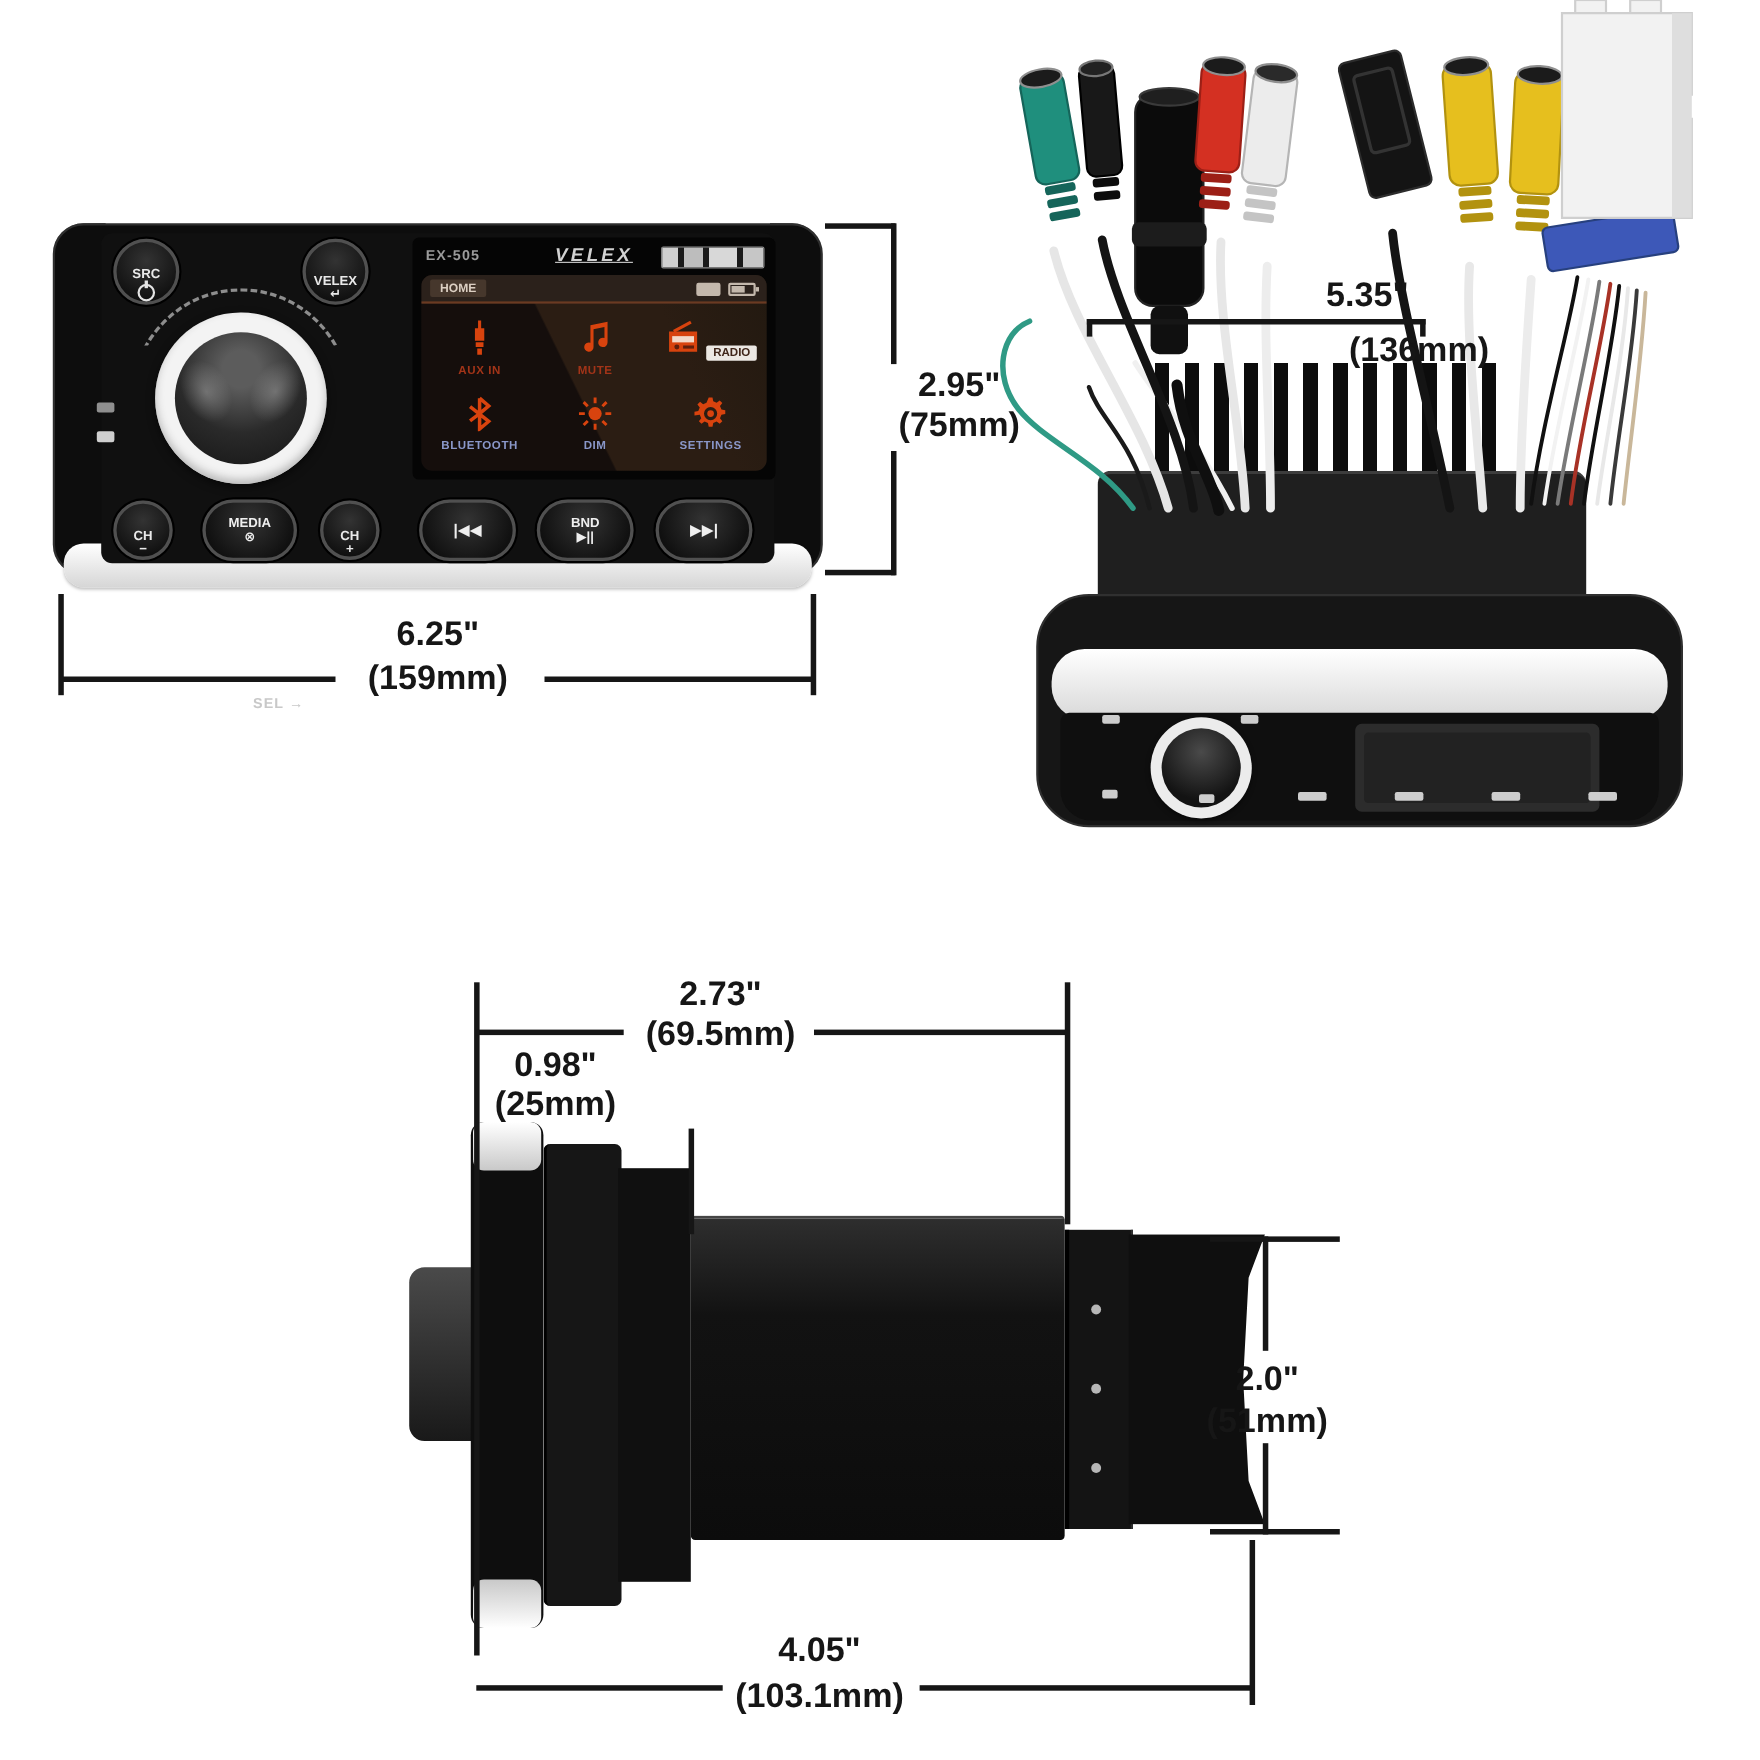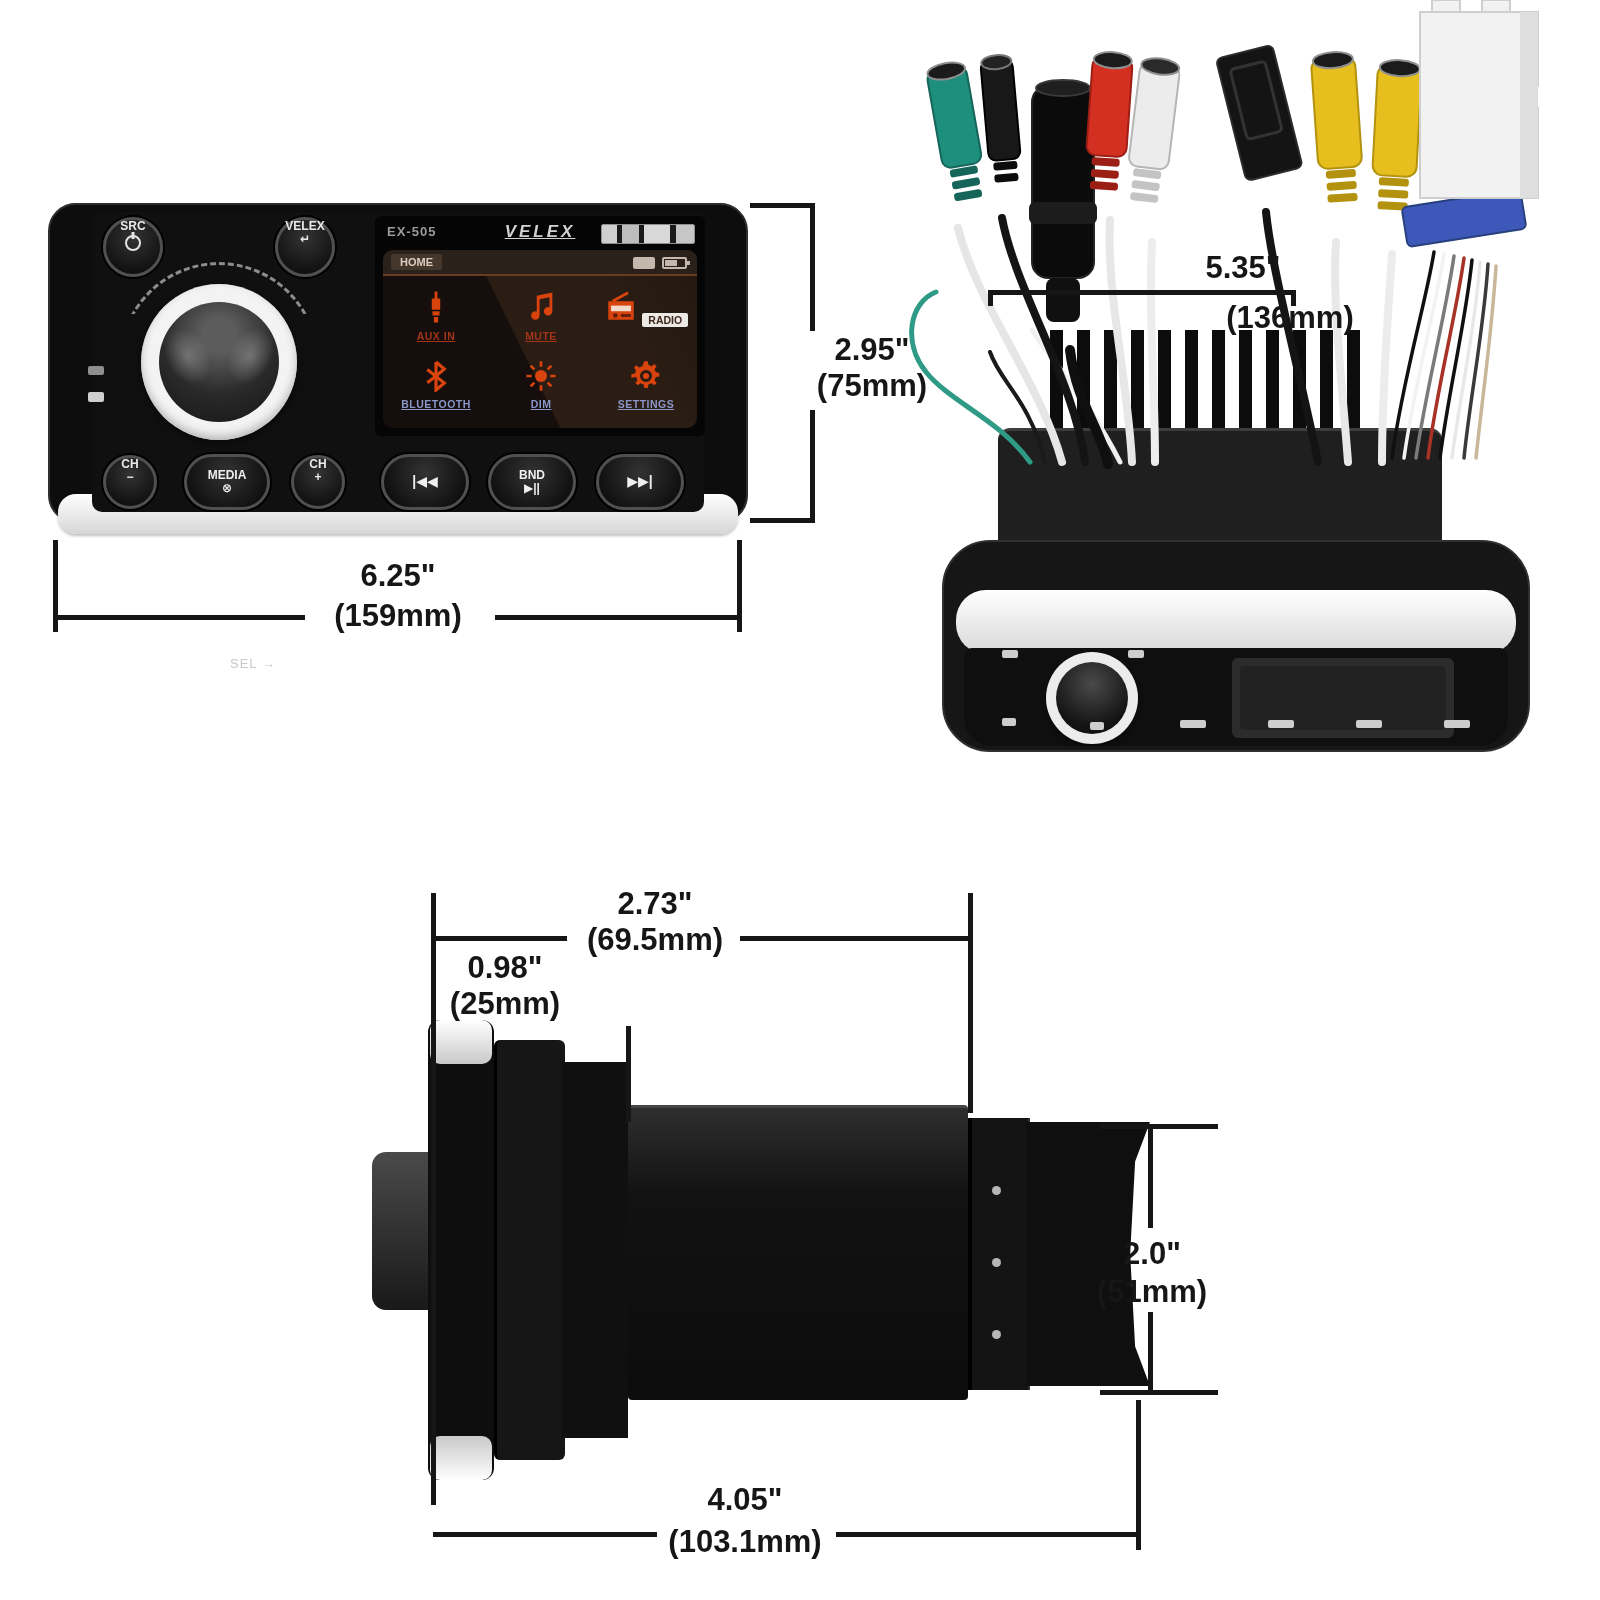--- a/index.html
+++ b/index.html
@@ -8,45 +8,45 @@
   .abs{position:absolute;}
   .hline{position:absolute;height:5px;background:#161616;}
   .vline{position:absolute;width:5px;background:#161616;}
   .dim{position:absolute;transform:translateX(-50%);font-weight:bold;font-size:31px;color:#161616;white-space:nowrap;}
   
   .shell{position:absolute;left:48px;top:203px;width:700px;height:320px;border-radius:28px;background:#0d0d0d;border:2px solid #2e2e2e;box-sizing:border-box;}
   .flange-l{position:absolute;left:48px;top:203px;width:48px;height:320px;border-radius:28px 0 0 28px;background:linear-gradient(90deg,#f5f5f5 0,#8a8a8a 22%,#3c3c3c 55%,#141414 95%);}
   .flange-r{position:absolute;left:700px;top:203px;width:48px;height:320px;border-radius:0 28px 28px 0;background:linear-gradient(270deg,#e9e9e9 0,#8a8a8a 22%,#3c3c3c 55%,#141414 95%);}
   .bottom-trim{position:absolute;left:58px;top:494px;width:680px;height:40px;border-radius:18px;background:linear-gradient(180deg,#ffffff,#d6d6d6);box-shadow:0 2px 3px rgba(0,0,0,.25);}
   .faceplate{position:absolute;left:92px;top:212px;width:612px;height:300px;background:#101010;border-radius:10px;}
-  .btn-round{position:absolute;border-radius:50%;background:radial-gradient(circle at 50% 32%,#333,#101010 78%);border:3px solid #505050;box-shadow:0 0 0 2px #000;box-sizing:border-box;color:#e9e9e9;display:flex;flex-direction:column;align-items:center;justify-content:flex-start;font-weight:bold;font-size:12px;line-height:1.05;}
+  .btn-round{position:absolute;border-radius:50%;background:radial-gradient(circle at 50% 32%,#333,#101010 78%);border:3px solid #505050;box-shadow:0 0 0 2px #000;box-sizing:border-box;color:#e9e9e9;display:flex;flex-direction:column;align-items:center;justify-content:flex-end;font-weight:bold;font-size:12px;line-height:1.05;}
   .btn-oval{position:absolute;border-radius:30px;background:radial-gradient(circle at 50% 32%,#333,#101010 78%);border:3px solid #505050;box-shadow:0 0 0 2px #000;box-sizing:border-box;color:#efefef;display:flex;flex-direction:column;align-items:center;justify-content:center;font-weight:bold;font-size:14px;line-height:1.1;}
   .pwr{position:relative;width:12px;height:12px;border:2px solid #e4e4e4;border-radius:50%;margin-top:2px;}
   .pwr::after{content:"";position:absolute;left:50%;top:-5px;transform:translateX(-50%);width:3px;height:7px;background:#e4e4e4;}
   .arc{position:absolute;left:119px;top:262px;width:200px;height:200px;border:3px dashed #8d8d8d;border-radius:50%;clip-path:inset(0 0 74% 0);box-sizing:border-box;}
   .knob-ring{position:absolute;left:141px;top:284px;width:156px;height:156px;border-radius:50%;background:#f3f3f3;box-shadow:0 3px 8px rgba(0,0,0,.55), inset 0 -4px 8px #b9b9b9;}
   .knob-inner{position:absolute;inset:18px;border-radius:50%;background:radial-gradient(circle at 50% 28%,#5c5c5c 0 16%,#2a2a2a 55%,#151515);overflow:hidden;}
   .knob-inner::before{content:"";position:absolute;left:6%;top:20%;width:36%;height:50%;background:radial-gradient(ellipse,rgba(255,255,255,.25),transparent 70%);transform:rotate(-28deg);}
   .knob-inner::after{content:"";position:absolute;right:6%;top:20%;width:36%;height:50%;background:radial-gradient(ellipse,rgba(255,255,255,.25),transparent 70%);transform:rotate(28deg);}
-  .sel{position:absolute;left:138px;top:420px;color:#c8c8c8;font-size:13px;font-weight:normal;letter-spacing:1px;margin-top:24px;}
+  .sel{position:absolute;left:138px;top:420px;color:#c8c8c8;font-size:13px;font-weight:bold;letter-spacing:1px;}
   .ind{position:absolute;border-radius:2px;}
   .bezel{position:absolute;left:375px;top:216px;width:330px;height:220px;background:#050505;border-radius:6px;}
   .model-txt{position:absolute;left:12px;top:8px;font-size:13px;font-weight:bold;color:#9b9b9b;letter-spacing:1px;}
   .brand-txt{position:absolute;left:50%;top:6px;transform:translateX(-50%);font-size:17px;font-weight:bold;color:#d2d2d2;letter-spacing:3px;font-style:italic;text-decoration:underline;}
   .badge{position:absolute;right:10px;top:8px;width:92px;height:18px;border:1px solid #8f8f8f;border-radius:2px;background:linear-gradient(90deg,#cfcfcf 0 16%,#1a1a1a 16% 22%,#bdbdbd 22% 40%,#1a1a1a 40% 46%,#d8d8d8 46% 74%,#1a1a1a 74% 80%,#c6c6c6 80% 100%);}
   .screen{position:absolute;left:8px;top:34px;width:314px;height:178px;background:linear-gradient(64deg,#150e0c 44%,#2b1d13 44.5% 72%,#221910 100%);border-radius:10px;overflow:hidden;}
   .topbar{position:absolute;left:0;top:0;width:100%;height:26px;background:#2b211b;border-bottom:2px solid #6b3a22;box-sizing:border-box;}
   .home-chip{position:absolute;left:8px;top:4px;padding:2px 9px;background:#46372c;color:#dccfc2;font-size:11px;font-weight:bold;border-radius:2px;}
   .st-chip{position:absolute;top:7px;width:22px;height:12px;background:#c4b8ac;border-radius:2px;}
   .battery{position:absolute;top:7px;width:25px;height:12px;border:2px solid #c4b8ac;border-radius:2px;box-sizing:border-box;}
   .battery::before{content:"";position:absolute;left:1px;top:1px;width:12px;height:6px;background:#c4b8ac;}
   .battery::after{content:"";position:absolute;right:-5px;top:2px;width:3px;height:4px;background:#c4b8ac;}
   .cell{position:absolute;width:104px;text-align:center;}
   .cell svg{display:inline-block;}
-  .ic-label{display:block;margin-top:2px;font-size:10.5px;font-weight:bold;letter-spacing:.5px;text-decoration:underline;}
+  .ic-label{display:block;margin-top:2px;font-size:10.5px;font-weight:bold;letter-spacing:.5px;}
   .lbl-warm{color:#a23418;}
   .lbl-cool{color:#8a97c9;}
   .lbl-sel{display:inline-block;background:#ece8e3;color:#40261a;padding:1px 6px;border-radius:2px;font-size:10.5px;font-weight:bold;}
   
   .fins{position:absolute;left:1050px;top:330px;width:312px;height:110px;background:repeating-linear-gradient(90deg,#0c0c0c 0 13px,rgba(0,0,0,0) 13px 27px);}
   .rearface{position:absolute;left:998px;top:428px;width:444px;height:172px;background:#1f1f1f;border-radius:12px 12px 4px 4px;border-top:3px solid #3d3d3d;box-sizing:border-box;}
   .shell2{position:absolute;left:942px;top:540px;width:588px;height:212px;border-radius:48px;background:#161616;border:2px solid #303030;box-sizing:border-box;}
   .trim2{position:absolute;left:956px;top:590px;width:560px;height:64px;border-radius:30px;background:linear-gradient(180deg,#ffffff,#d8d8d8);}
   .face2{position:absolute;left:964px;top:648px;width:544px;height:98px;background:#0f0f0f;border-radius:8px 8px 28px 28px;}
   .knob2{position:absolute;left:1046px;top:652px;width:92px;height:92px;border-radius:50%;background:#ececec;box-shadow:0 2px 5px rgba(0,0,0,.5);}

